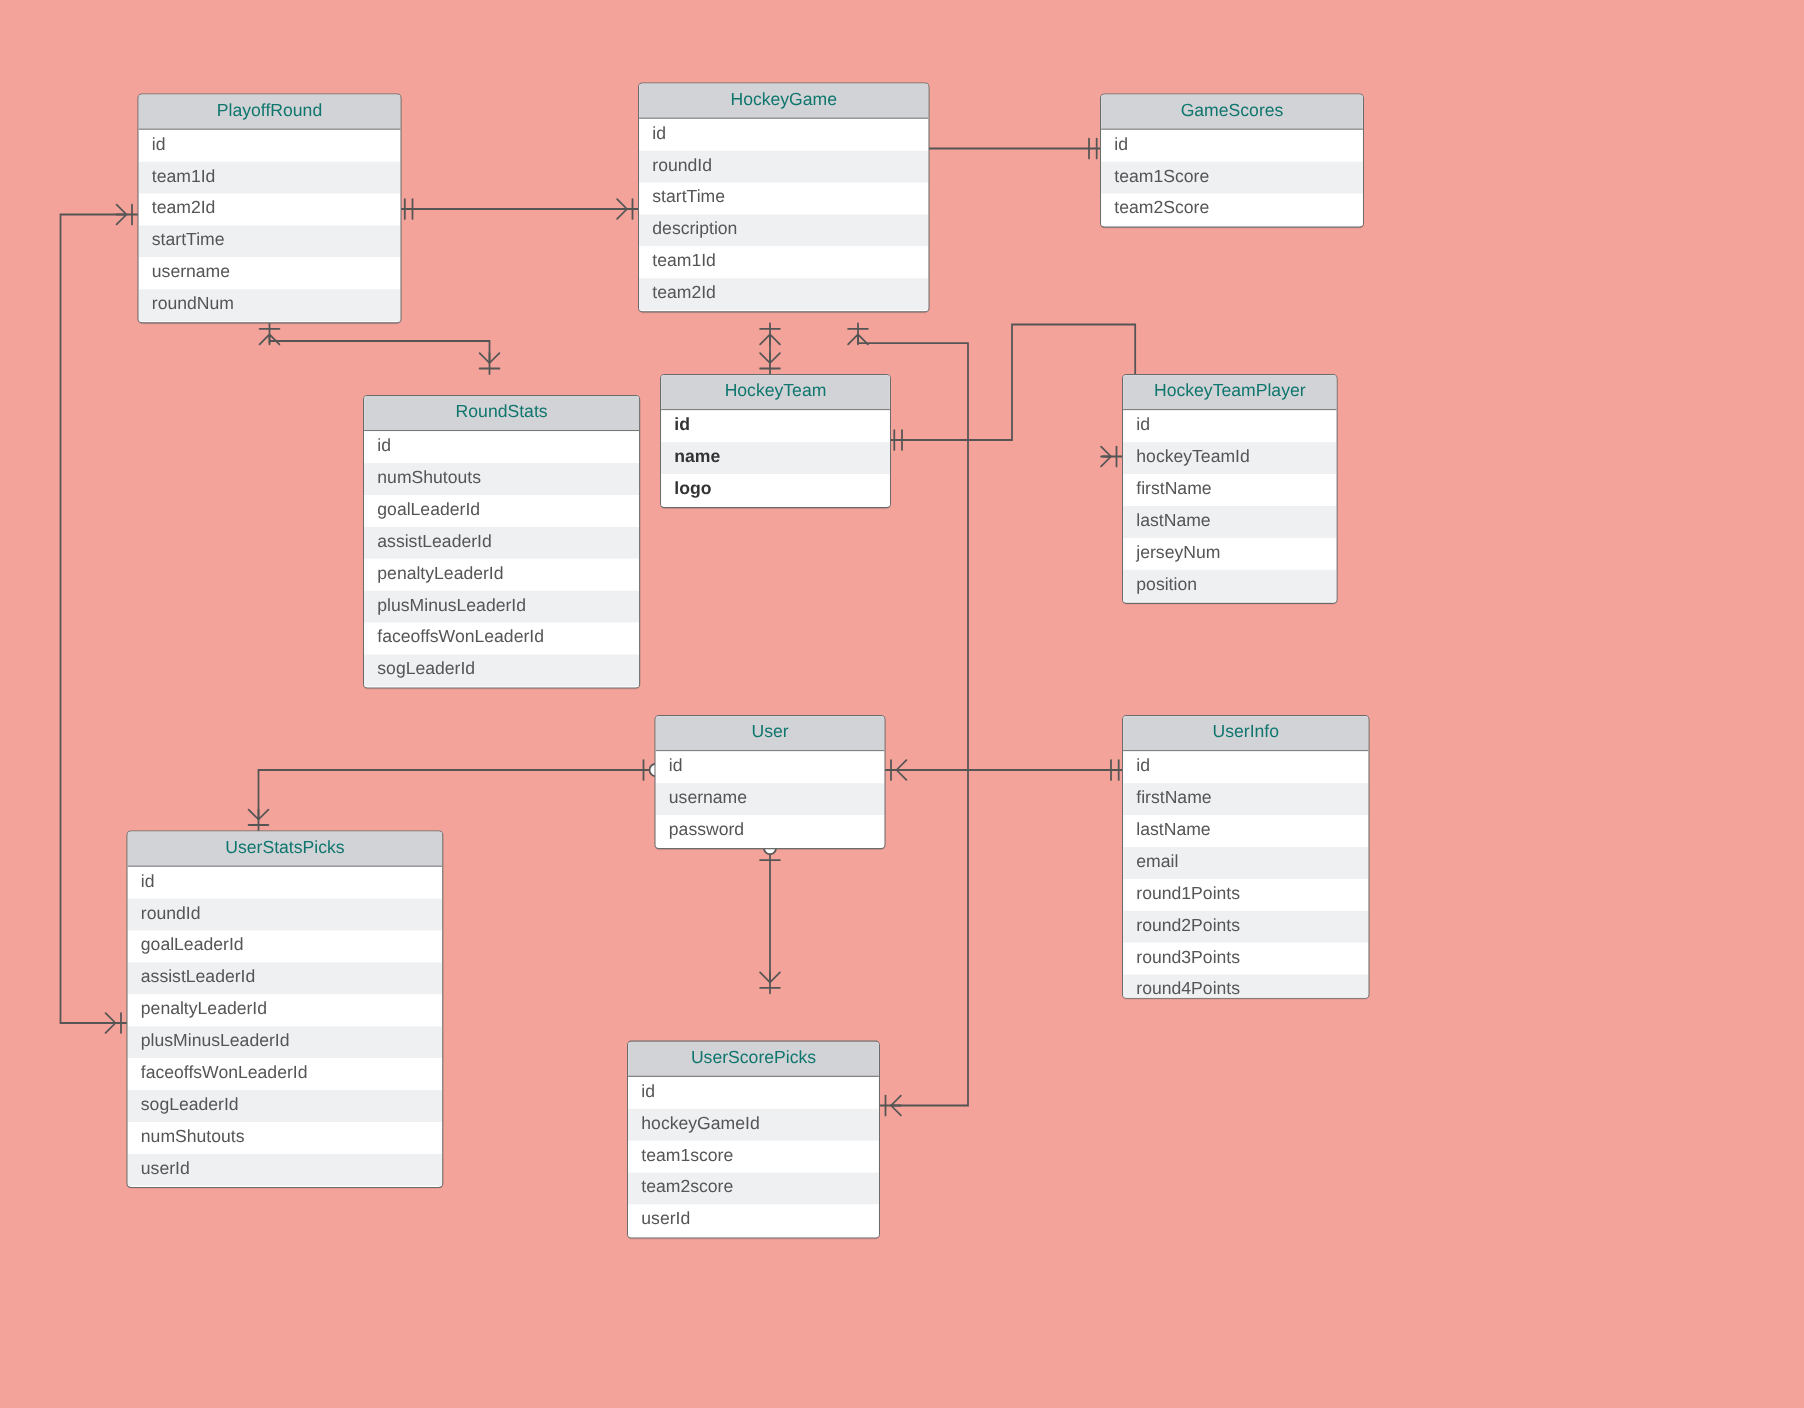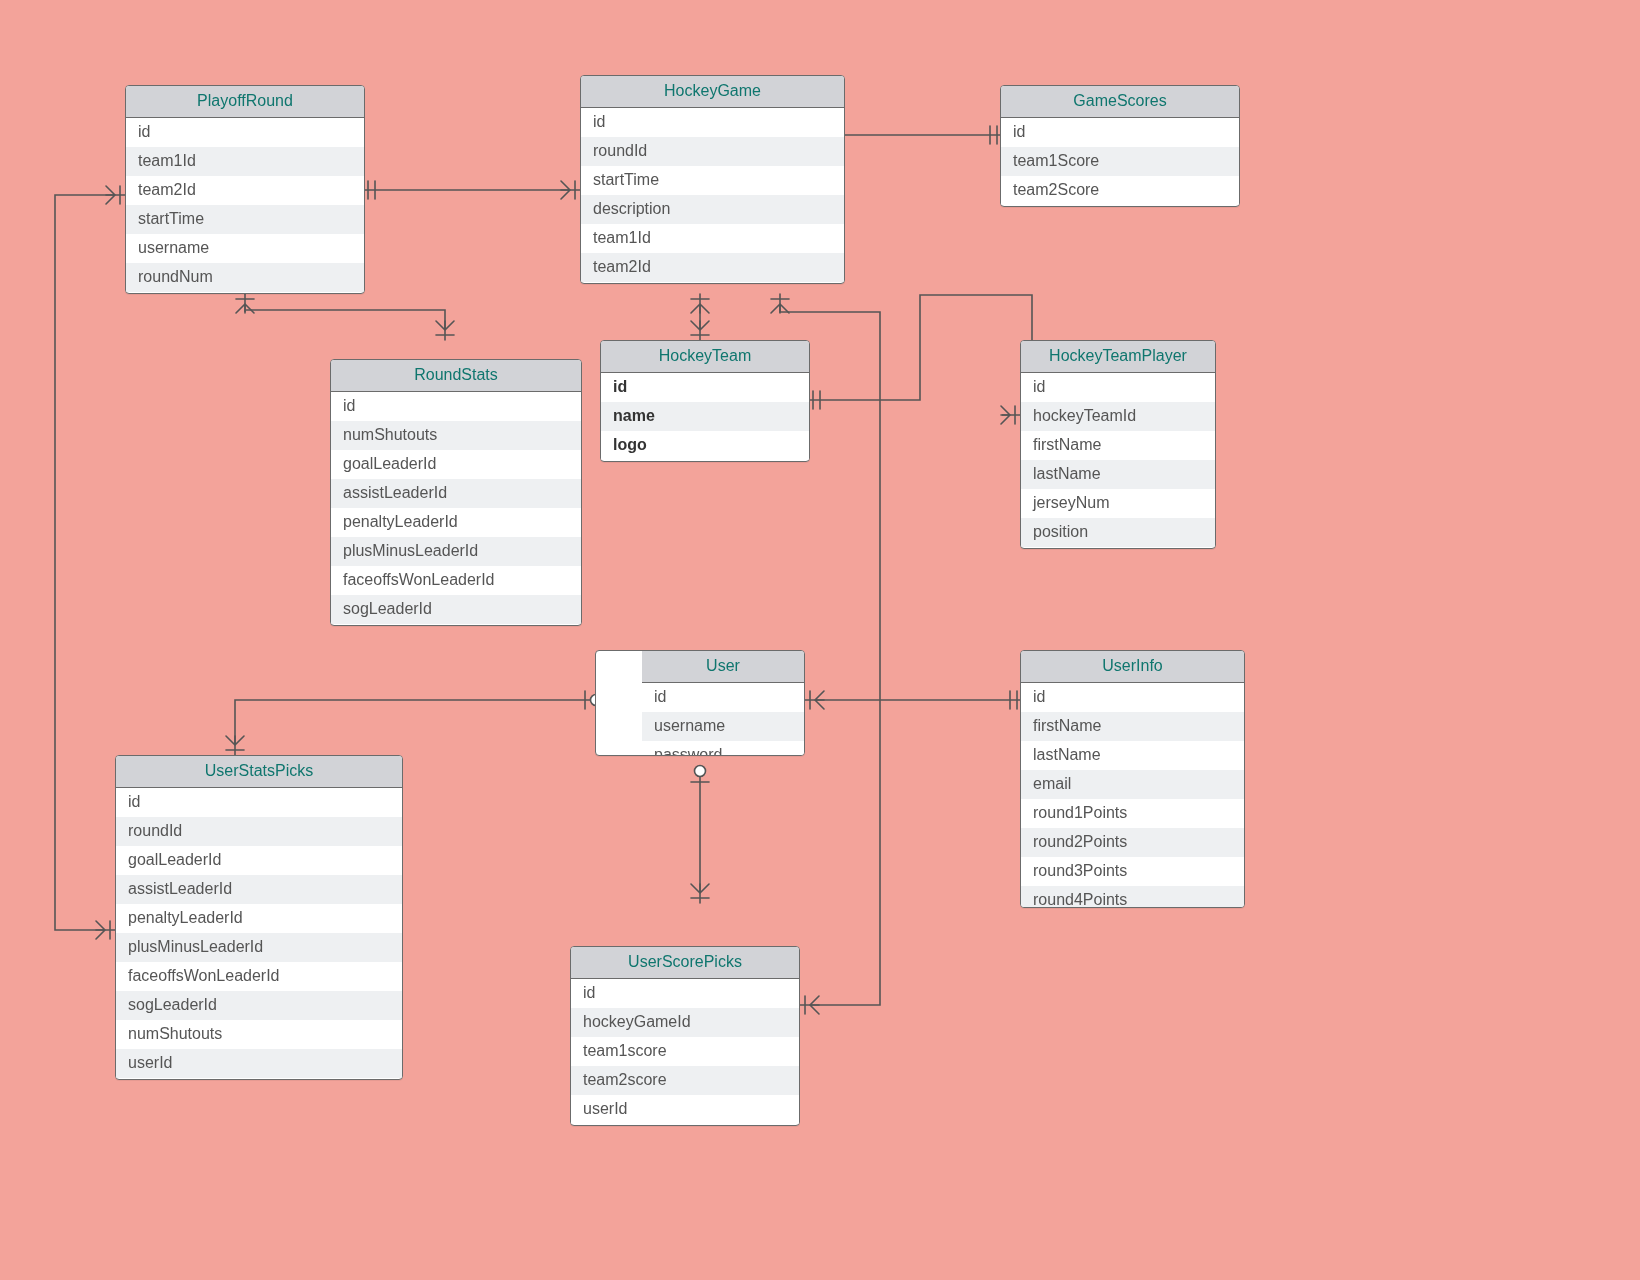--- a/index.html
+++ b/index.html
@@ -164,21 +164,21 @@
       <div class="title">HockeyTeamPlayer</div>
       <div class="rows">
         <div class="row">id</div>
         <div class="row">hockeyTeamId</div>
         <div class="row">firstName</div>
         <div class="row">lastName</div>
         <div class="row">jerseyNum</div>
         <div class="row">position</div>
       </div>
     </div>
-  <div class="entity" id="e-User" style="left: 595px; top: 650px; width: 210px; height: 106px; padding-left: 46px;">
+  <div class="entity" id="e-User" style="left: 595px; top: 650px; width: 210px; height: 122px;">
       <div class="title">User</div>
       <div class="rows">
         <div class="row">id</div>
         <div class="row">username</div>
         <div class="row">password</div>
       </div>
     </div>
   <div class="entity" id="e-UserInfo" style="left: 1020px; top: 650px; width: 225px; height: 258px;">
       <div class="title">UserInfo</div>
       <div class="rows">

